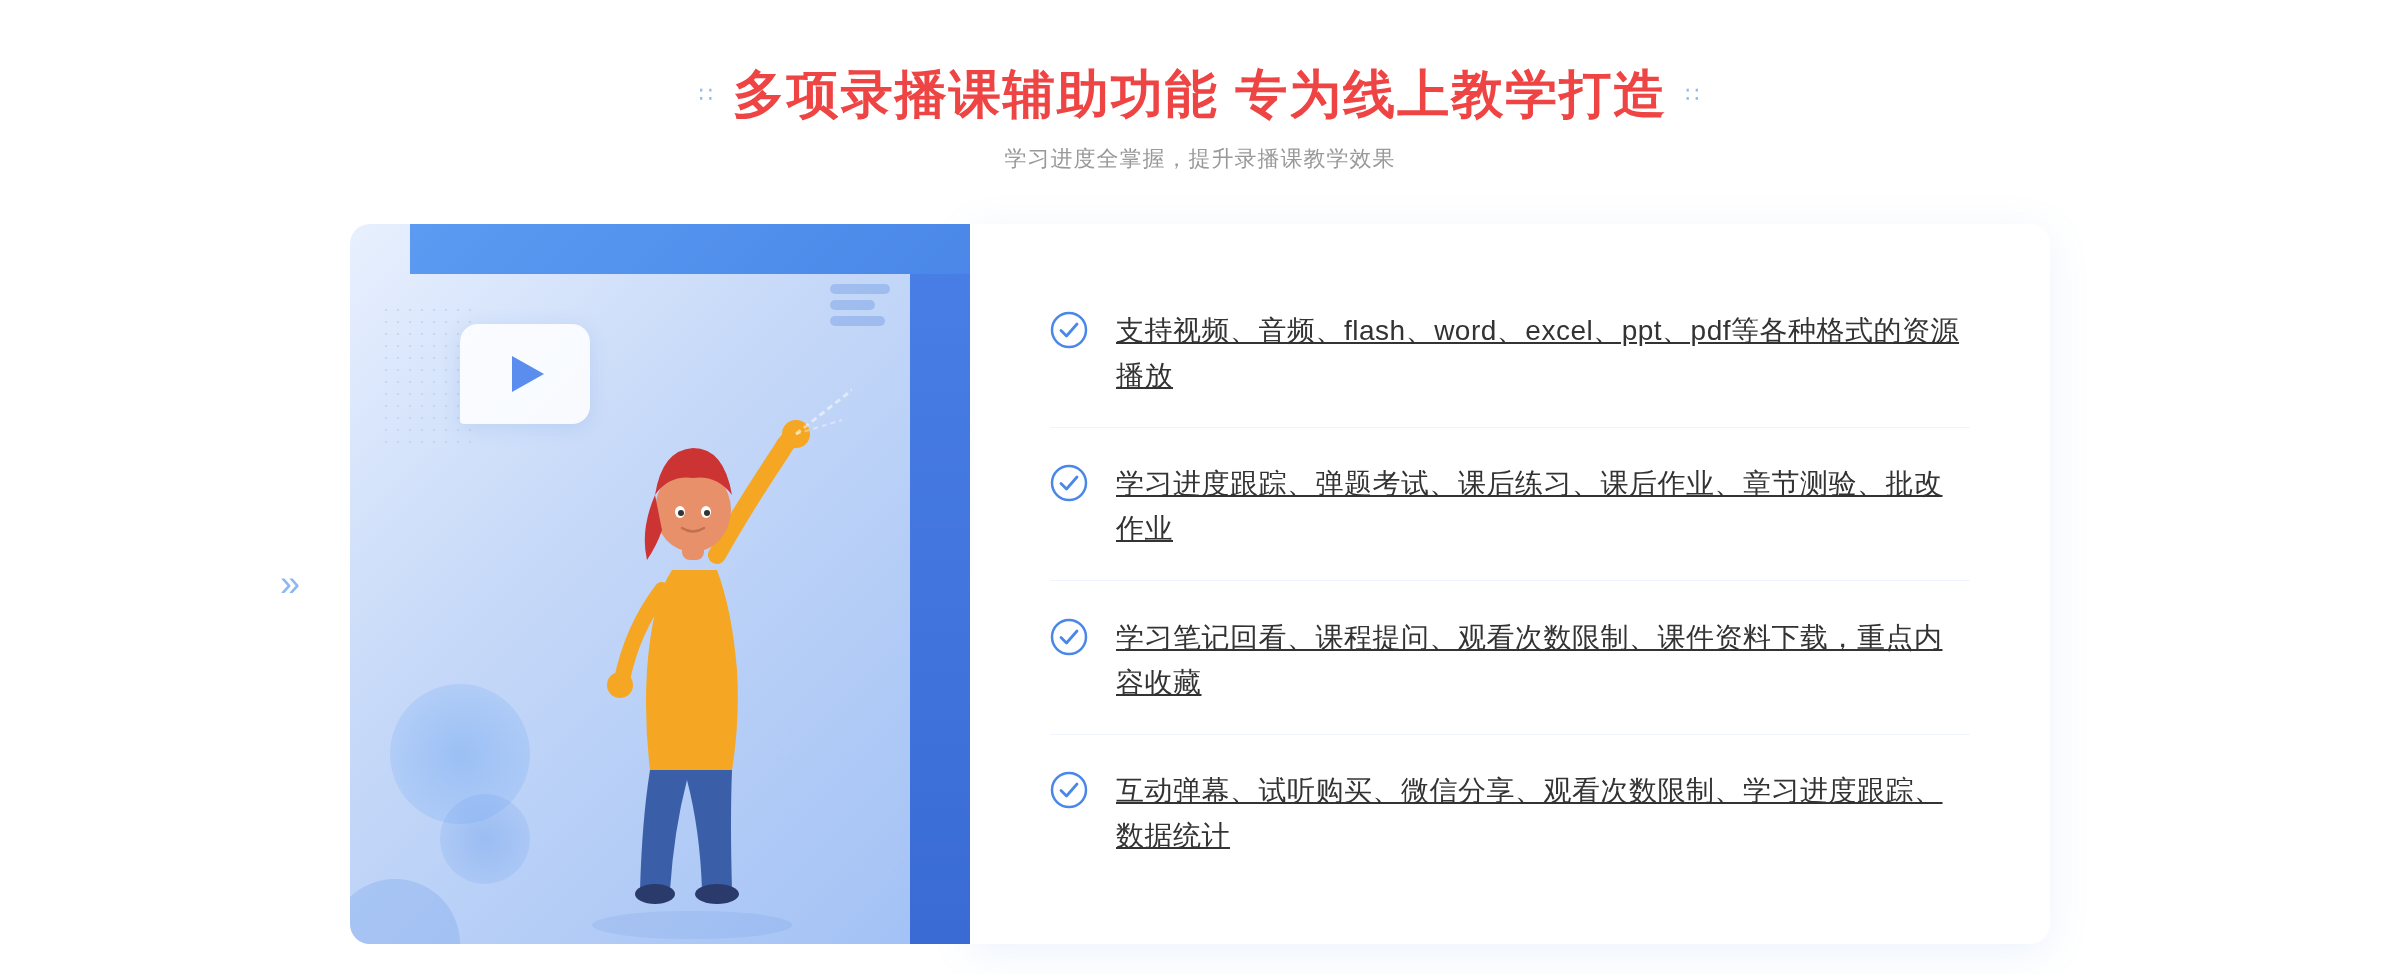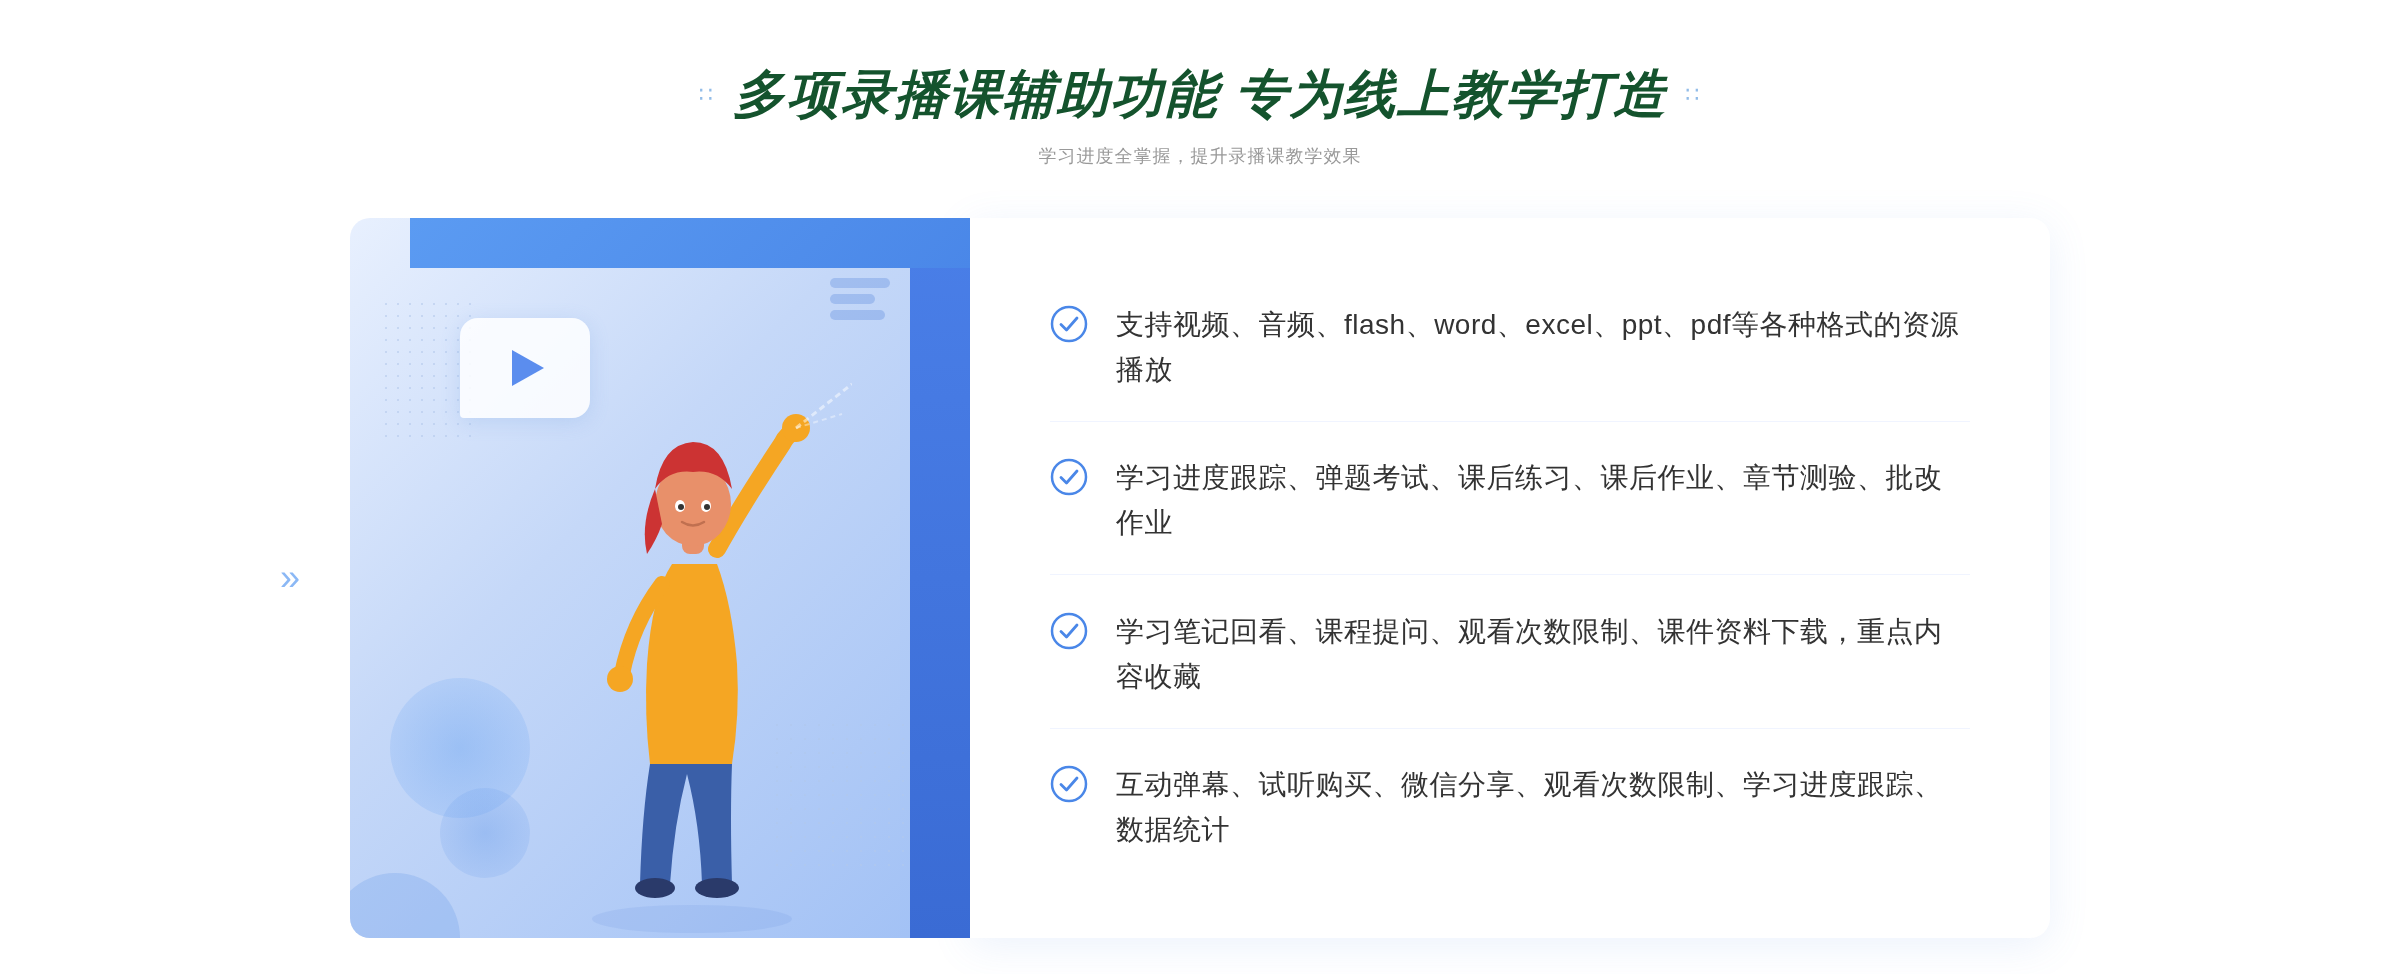--- a/index.html
+++ b/index.html
@@ -47,27 +47,26 @@
     .title-dots {
       color: #4a90d9;
       font-size: 22px;
       letter-spacing: 2px;
       opacity: 0.6;
     }
 
     .main-title {
       font-size: 52px;
       font-weight: 600;
-      color: #14532d;
+      color: #ef4444;
       letter-spacing: 2px;
-      font-style: italic;
     }
 
     .subtitle {
-      font-size: 18px;
+      font-size: 22px;
       color: #999;
       letter-spacing: 1px;
     }
 
     
     .illustration-panel {
       width: 620px;
       min-height: 720px;
       background: linear-gradient(135deg, #e8f0fe 0%, #c5d8f8 40%, #a0c0f5 100%);
       border-radius: 20px 0 0 20px;
@@ -224,20 +223,21 @@
       width: 38px;
       height: 38px;
     }
 
     .feature-text {
       font-size: 28px;
       color: #333;
       line-height: 1.6;
       font-weight: 400;
       letter-spacing: 0.5px;
+      text-decoration: underline;
     }
 
     
     .illustration-panel::before {
       content: '';
       position: absolute;
       top: 0;
       left: 60px;
       right: 0;
       height: 50px;

